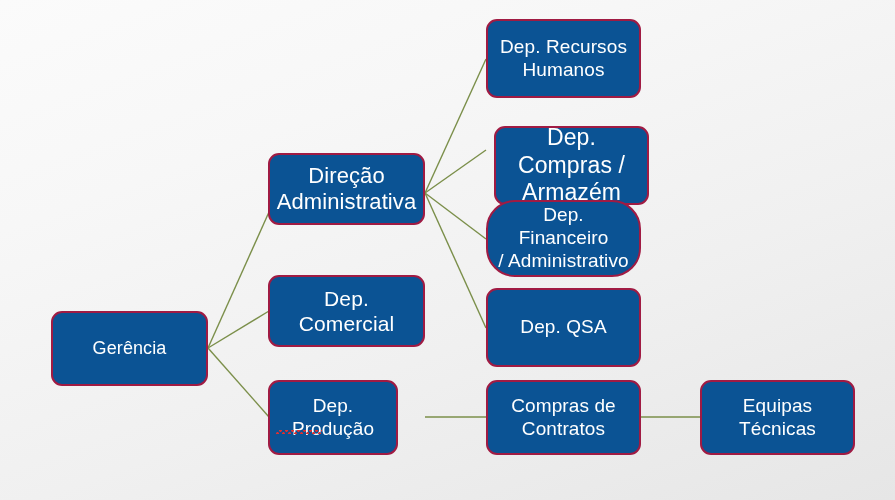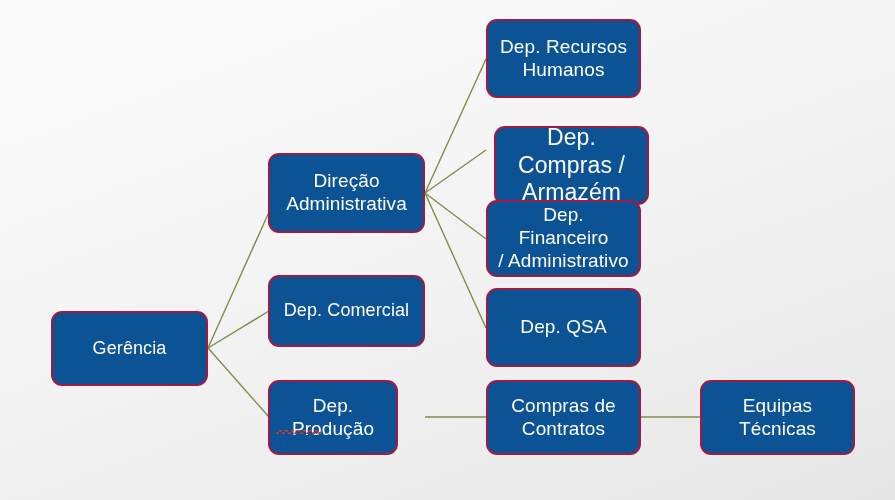--- a/index.html
+++ b/index.html
@@ -80,40 +80,40 @@
       <line x1="425" y1="193" x2="486" y2="150" stroke="#7b8f4a" stroke-width="1.4" shape-rendering="geometricPrecision"></line>
       <line x1="425" y1="193" x2="486" y2="239" stroke="#7b8f4a" stroke-width="1.4" shape-rendering="geometricPrecision"></line>
       <line x1="425" y1="193" x2="486" y2="328" stroke="#7b8f4a" stroke-width="1.4" shape-rendering="geometricPrecision"></line>
       <line x1="425" y1="417" x2="486" y2="417" stroke="#7b8f4a" stroke-width="1.4" shape-rendering="geometricPrecision"></line>
       <line x1="641" y1="417" x2="700" y2="417" stroke="#7b8f4a" stroke-width="1.4" shape-rendering="geometricPrecision"></line>
     </svg>
   <div id="node-layer">
       <div class="node" style="left: 51px; top: 311px; width: 157px; height: 75px; font-size: 18px;">
         <span class="node-label">Gerência</span>
       </div>
-      <div class="node" style="left: 268px; top: 153px; width: 157px; height: 80px; font-size: 19px;">
+      <div class="node" style="left: 268px; top: 153px; width: 157px; height: 72px; font-size: 22px;">
         <span class="node-label">Direção
 Administrativa</span>
       </div>
-      <div class="node" style="left: 268px; top: 275px; width: 157px; height: 72px; font-size: 18px;">
+      <div class="node" style="left: 268px; top: 275px; width: 157px; height: 72px; font-size: 21px;">
         <span class="node-label">Dep. Comercial</span>
       </div>
       <div class="node" style="left: 268px; top: 380px; width: 130px; height: 75px; font-size: 19px;">
         <span class="node-label">Dep. Produção</span>
       </div>
       <div class="spellcheck" style="left: 276px; top: 429.5px; width: 46px;"></div>
       <div class="node" style="left: 486px; top: 19px; width: 155px; height: 79px; font-size: 19px;">
         <span class="node-label">Dep. Recursos
 Humanos</span>
       </div>
       <div class="node" style="left: 486px; top: 126px; width: 155px; height: 79px; font-size: 23px; margin-left: 8px;">
         <span class="node-label">Dep. Compras /
 Armazém</span>
       </div>
-      <div class="node" style="left: 486px; top: 200px; width: 155px; height: 77px; font-size: 19px;">
+      <div class="node" style="left: 486px; top: 200px; width: 155px; height: 77px; font-size: 19px; border-radius: 29px;">
         <span class="node-label">Dep. Financeiro
 / Administrativo</span>
       </div>
       <div class="node" style="left: 486px; top: 288px; width: 155px; height: 79px; font-size: 19px;">
         <span class="node-label">Dep. QSA</span>
       </div>
       <div class="node" style="left: 486px; top: 380px; width: 155px; height: 75px; font-size: 19px;">
         <span class="node-label">Compras de
 Contratos</span>
       </div>

